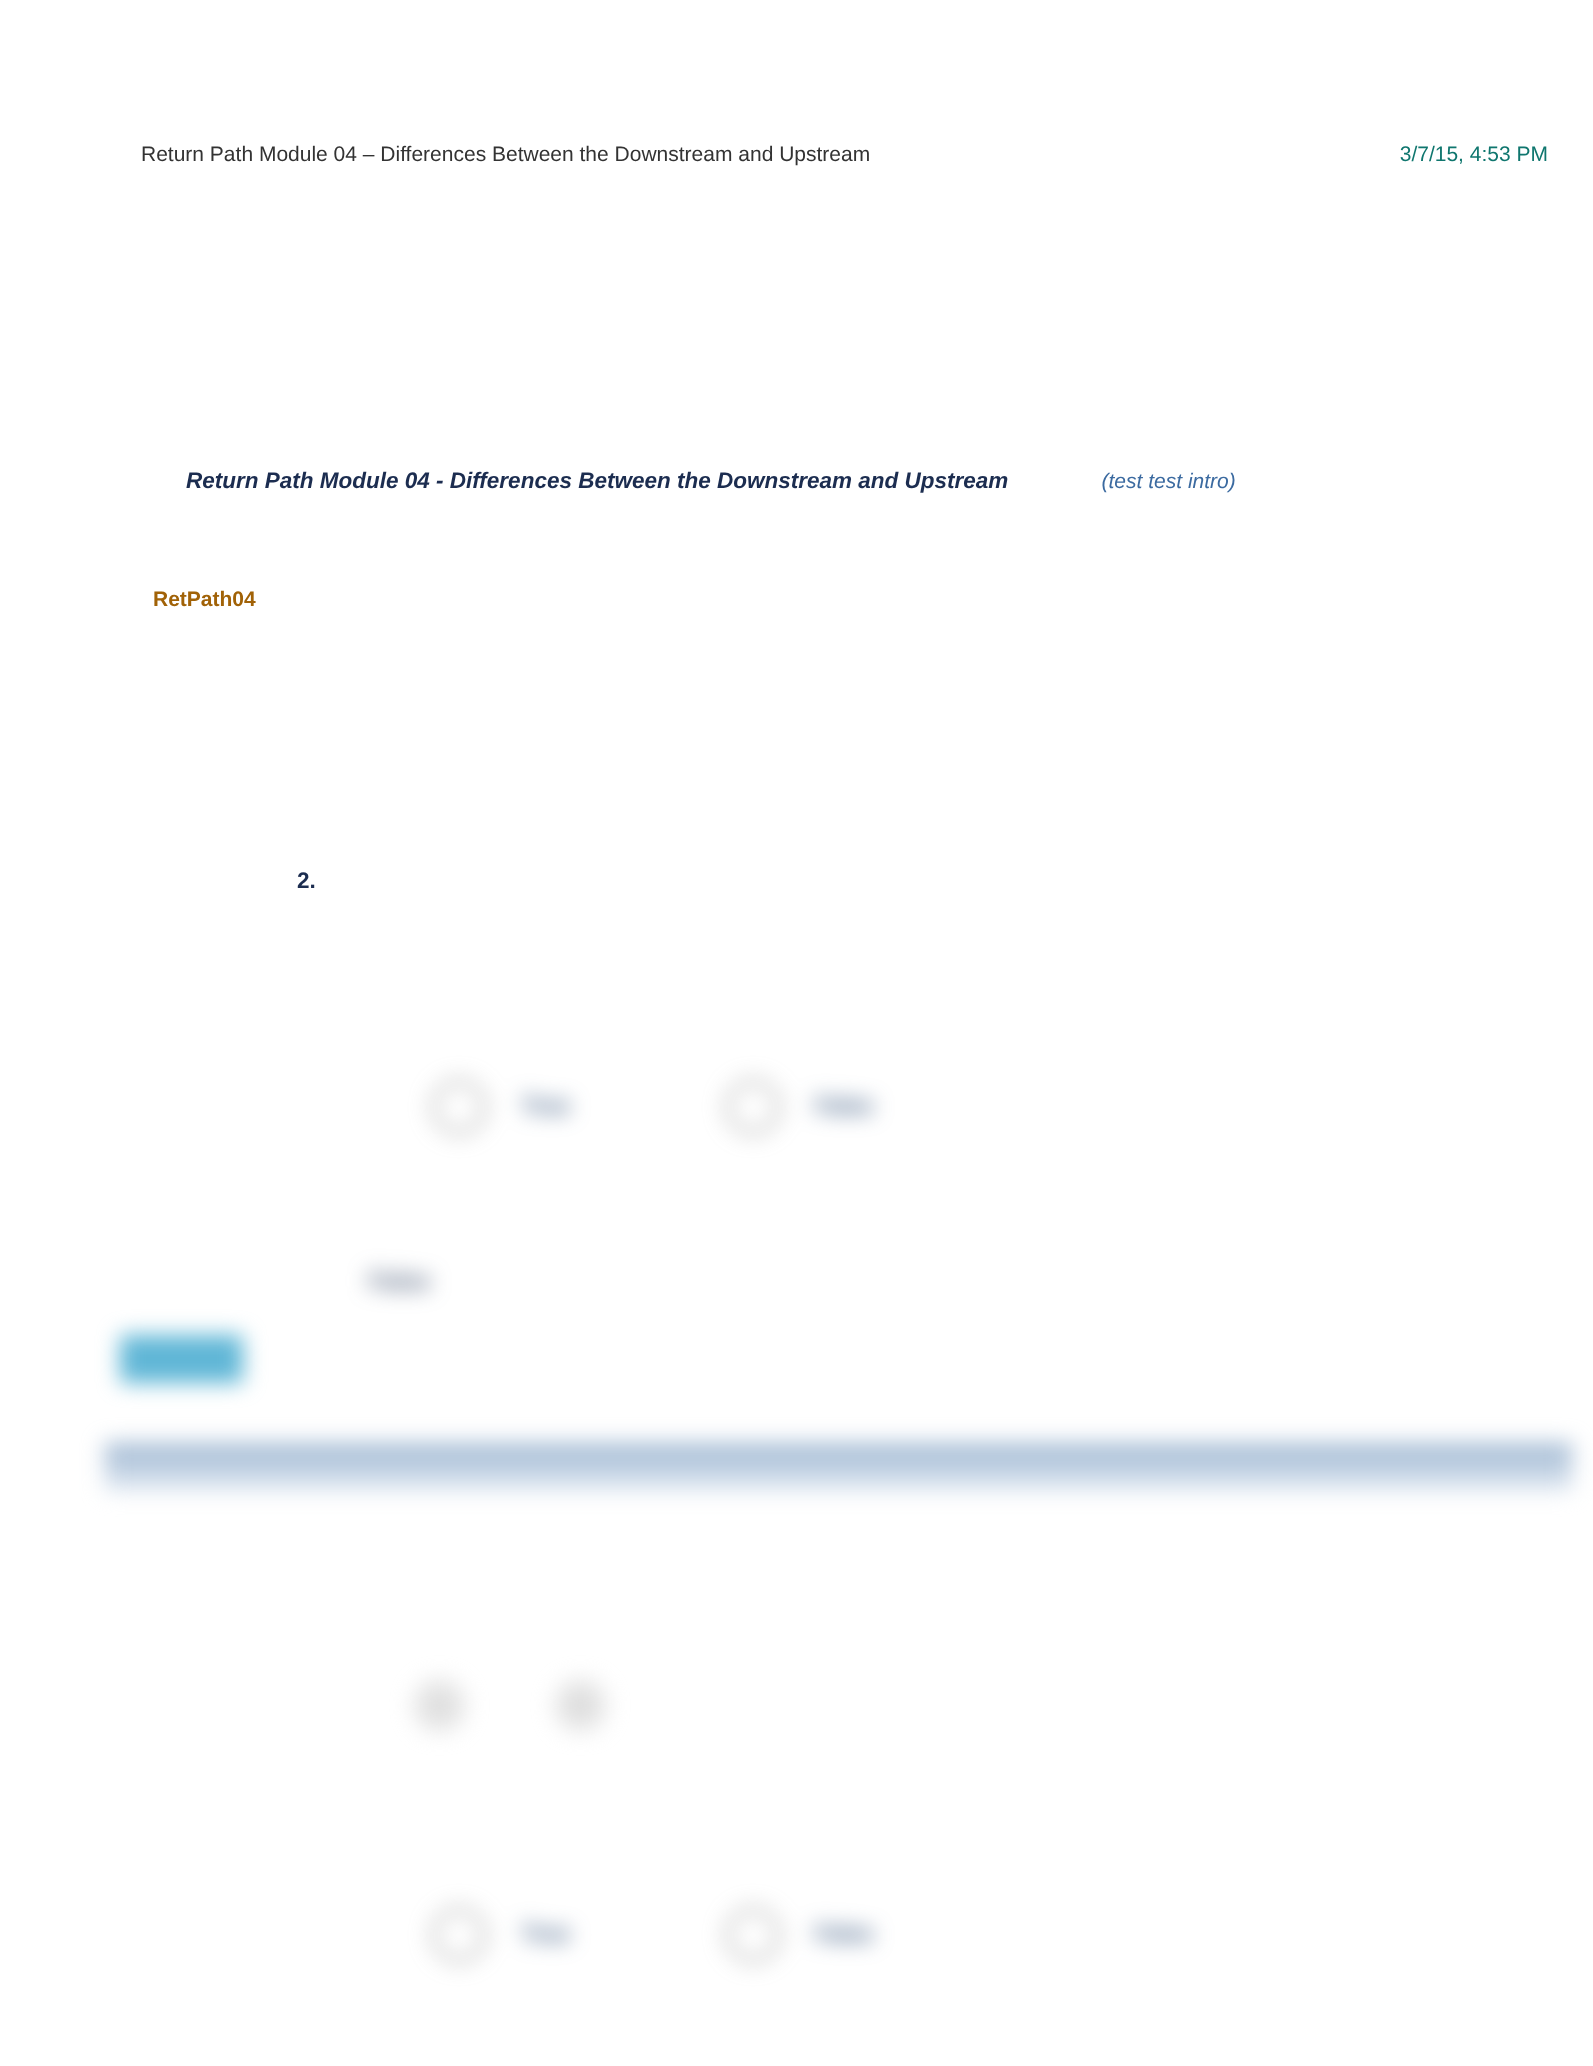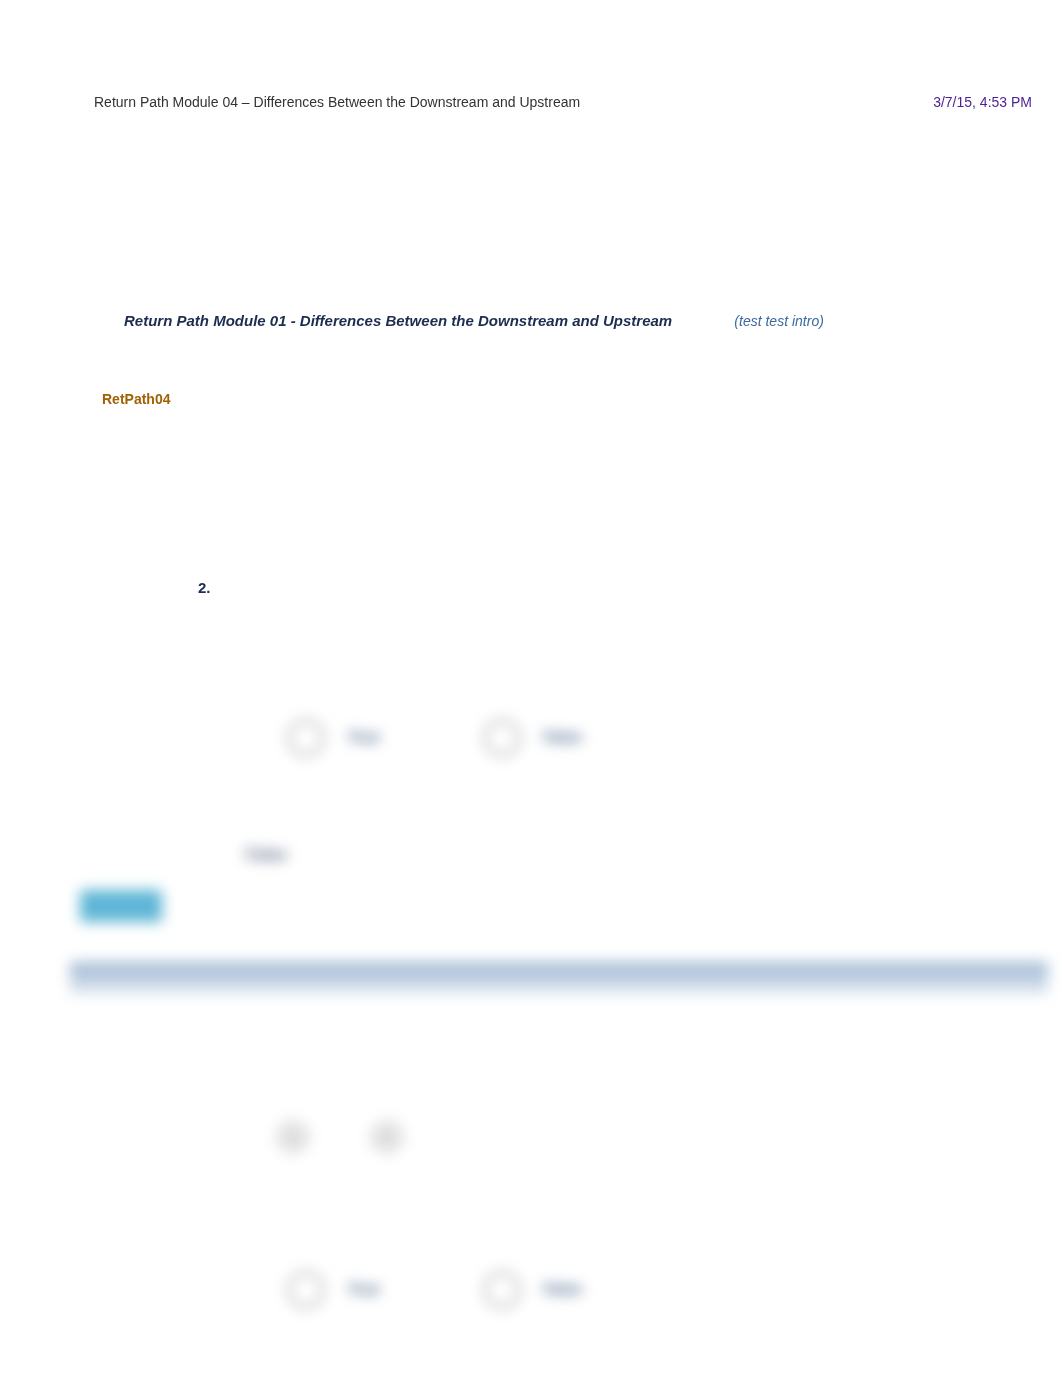--- a/index.html
+++ b/index.html
@@ -1,21 +1,21 @@
 <!DOCTYPE html>
 <html><head>
 <meta charset="utf-8">
 <style>
   * { box-sizing: border-box; margin: 0; padding: 16px; }
   html, body { width: 1062px; height: 1377px; background: #ffffff; font-family: Arial, Helvetica, sans-serif; }
   .page { position: relative; width: 1062px; height: 1377px; }
 
   .hdr { display: flex; justify-content: space-between; padding: 30px 30px 0 30px; }
   .hdr-left { font-size: 14px; color: #333; }
-  .hdr-right { font-size: 14px; color: #4c1d95; }
+  .hdr-right { font-size: 14px; color: #0f766e; }
 
   .doc-title { margin: 170px 0 0 44px; font-size: 15px; font-weight: bold; font-style: italic; color: #1c2d50; }
   .view-intro { margin-left: 26px; font-size: 14px; font-style: italic; font-weight: normal; color: #3b6aa0; cursor: pointer; }
 
   .short-title { margin: 30px 0 0 38px; font-size: 14px; font-weight: bold; color: #a16207; }
 
   .qnum { margin: 140px 0 0 134px; font-size: 15px; font-weight: bold; color: #1c2d50; }
 
   
   .blurwrap { position: absolute; left: 22px; top: 620px; width: 1010px; height: 720px; filter: blur(7px); }
@@ -50,21 +50,21 @@
 <body>
 
 <div class="page">
 
   <div class="hdr">
     <div class="hdr-left">Return Path Module 04 – Differences Between the Downstream and Upstream</div>
     <div class="hdr-right">3/7/15, 4:53 PM</div>
   </div>
 
   <div class="doc-title">
-    <span>Return Path Module 01 - Differences Between the Downstream and Upstream</span>
+    <span>Return Path Module 04 - Differences Between the Downstream and Upstream</span>
     <a class="view-intro">(test test intro)</a>
   </div>
 
   <div class="short-title">RetPath04</div>
 
   <div class="qnum">2.</div>
 
   <div class="blurwrap">
 
     <div class="row tf-row">

